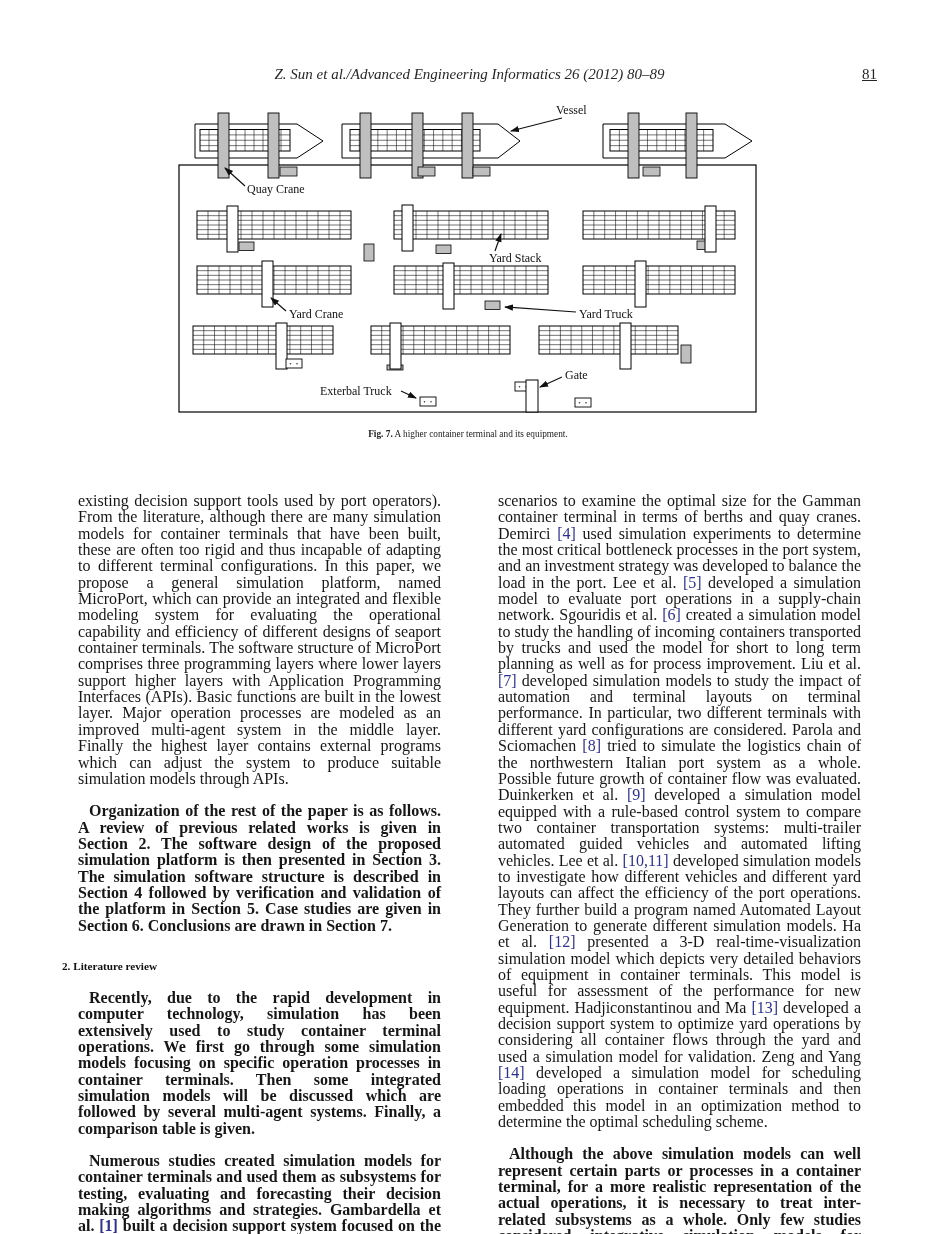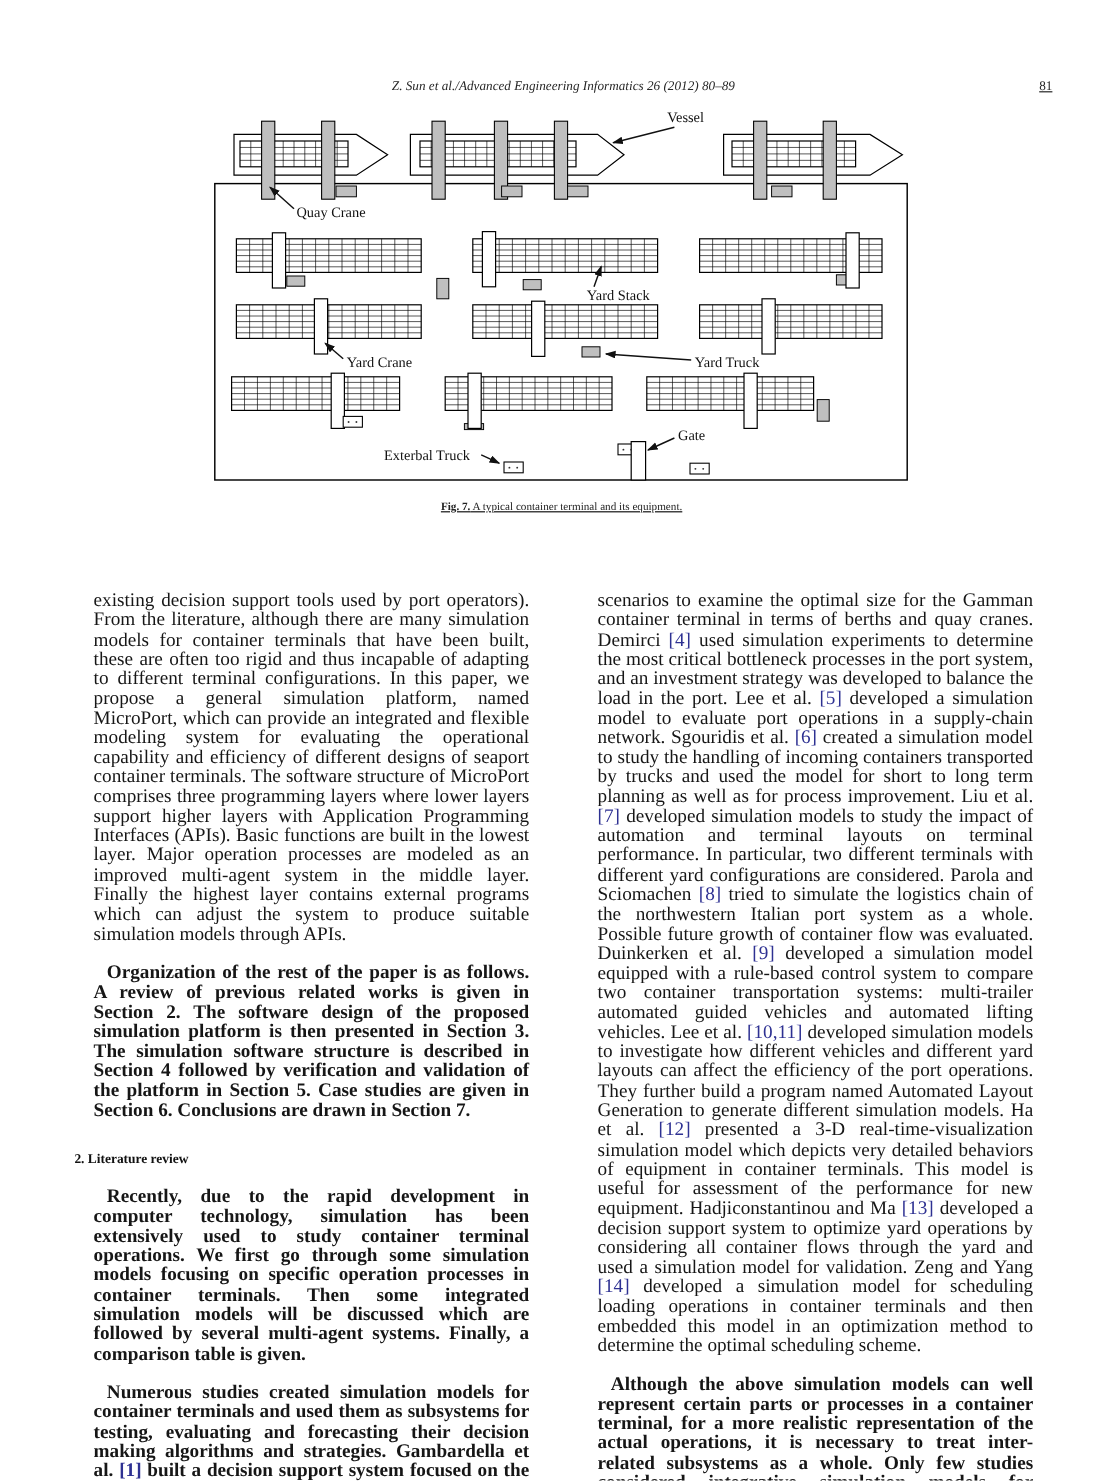--- a/index.html
+++ b/index.html
@@ -1,25 +1,25 @@
 <!DOCTYPE html>
 <html style="--cite: #2e3192;"><head>
 <meta charset="utf-8">
 <style>
   html,body{margin:0;padding:0;background:#ffffff;}
   .page{position:relative;width:925px;height:1234px;background:#fff;overflow:hidden;
         font-family:"Liberation Serif","DejaVu Serif",serif;color:#151515;}
 
   
   .running-head{position:absolute;left:62px;top:66px;width:815px;text-align:center;
-                font-size:11px;font-style:italic;color:#262626;}
+                font-size:15px;font-style:italic;color:#262626;}
   .running-head .pagenum{position:absolute;right:0;top:0;font-style:normal;color:#262626;text-decoration:underline;}
 
   
-  .figure-block{position:absolute;left:178px;top:89px;width:580px;text-decoration:underline;}
+  .figure-block{position:absolute;left:178px;top:101px;width:580px;}
   .fig-caption{margin-top:9px;text-align:center;font-size:9.3px;color:#222;}
   .fig-caption b{font-weight:bold;}
   svg text.flabel{font-family:"Liberation Serif","DejaVu Serif",serif;font-size:12px;fill:#111;}
   svg line.farrow{stroke:#111;stroke-width:1.2;marker-end:url(#arrowhead);}
 
   
   .columns{position:absolute;left:62px;top:477px;width:815px;display:flex;gap:25px;}
   .col{width:395px;}
   .para{font-size:16px;line-height:16.35px;text-align:justify;margin:16px;color:#161616;}
   .para.indent{text-indent:11px;font-weight:bold;}
@@ -318,21 +318,21 @@
         <text class="flabel" x="401" y="217">Yard Truck</text>
 
         <line class="farrow" x1="223" y1="290" x2="238" y2="297"></line>
         <text class="flabel" x="142" y="294">Exterbal Truck</text>
 
         <line class="farrow" x1="384" y1="276" x2="362" y2="286"></line>
         <text class="flabel" x="387" y="278">Gate</text>
       </g>
     </svg>
     <div class="fig-caption">
-      <b>Fig. 7.</b><span> A typical container terminal and its equipment.</span>
+      <b>Fig. 7.</b><span> A higher container terminal and its equipment.</span>
     </div>
   </div>
 
   <div class="columns">
     <div class="col">
         <div class="para">existing decision support tools used by port operators). From the literature, although there are many simulation models for container terminals that have been built, these are often too rigid and thus incapable of adapting to different terminal configurations. In this paper, we propose a general simulation platform, named MicroPort, which can provide an integrated and flexible modeling system for evaluating the operational capability and efficiency of different designs of seaport container terminals. The software structure of MicroPort comprises three programming layers where lower layers support higher layers with Application Programming Interfaces (APIs). Basic functions are built in the lowest layer. Major operation processes are modeled as an improved multi-agent system in the middle layer. Finally the highest layer contains external programs which can adjust the system to produce suitable simulation models through APIs.</div>
         <div class="para indent">Organization of the rest of the paper is as follows. A review of previous related works is given in Section 2. The software design of the proposed simulation platform is then presented in Section 3. The simulation software structure is described in Section 4 followed by verification and validation of the platform in Section 5. Case studies are given in Section 6. Conclusions are drawn in Section 7.</div>
         <div class="section-heading">2. Literature review</div>
         <div class="para indent">Recently, due to the rapid development in computer technology, simulation has been extensively used to study container terminal operations. We first go through some simulation models focusing on specific operation processes in container terminals. Then some integrated simulation models will be discussed which are followed by several multi-agent systems. Finally, a comparison table is given.</div>
         <div class="para indent">Numerous studies created simulation models for container terminals and used them as subsystems for testing, evaluating and forecasting their decision making algorithms and strategies. Gambardella et al. <span class="cite">[1]</span> built a decision support system focused on the resource allocation problem and used a terminal simulation model as a test bed for checking the validity and robustness of the system. Kia et al. <span class="cite">[2]</span> compared two different operational systems (current and proposed) statistically via a simulation model and proposed an operational method to reduce terminal congestion and increase terminal capacity. Nam et al. <span class="cite">[3]</span> used a simulation model with four</div>

